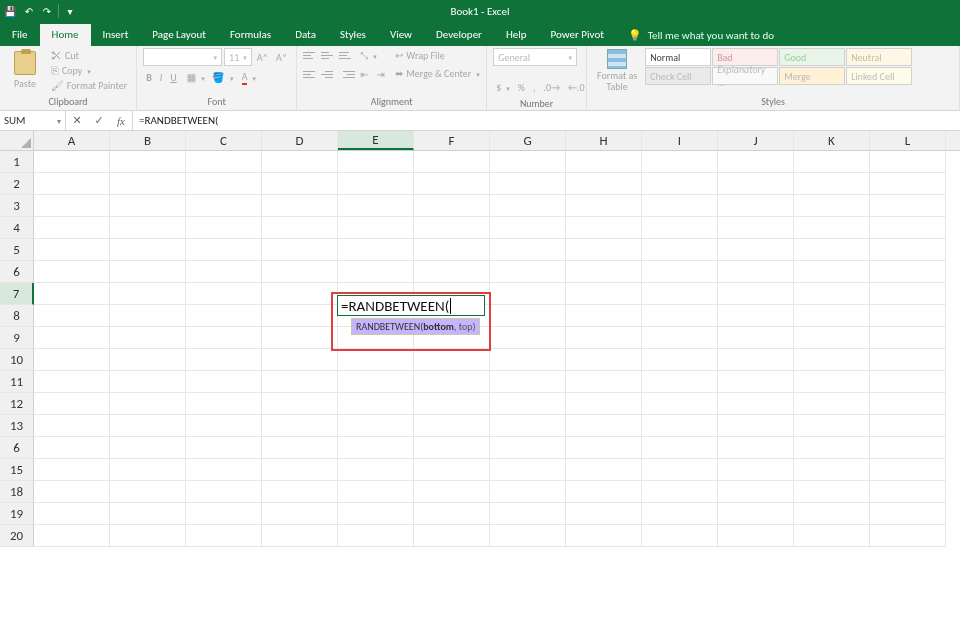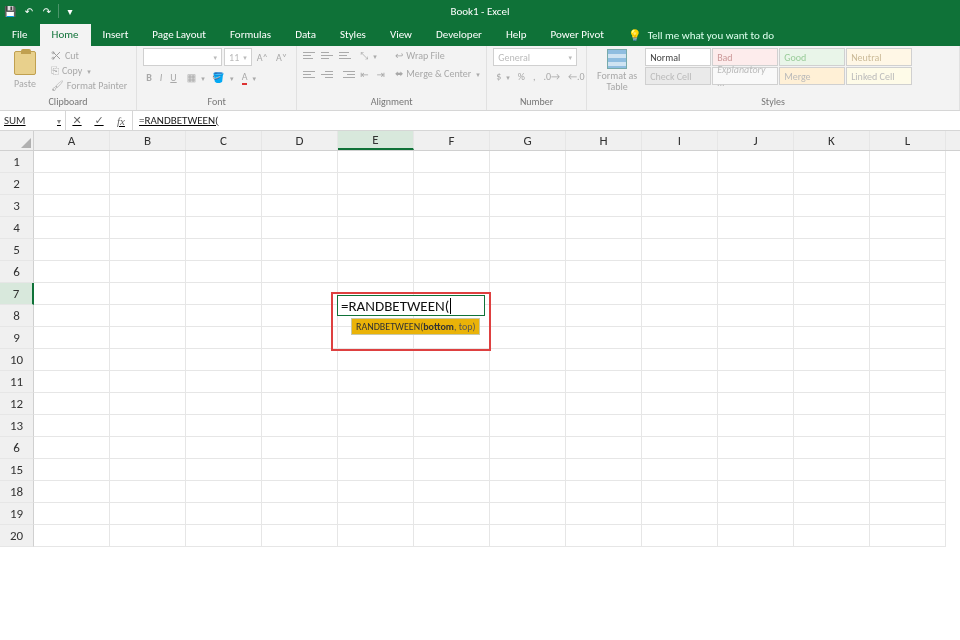--- a/index.html
+++ b/index.html
@@ -40,21 +40,21 @@
 .stylecell.bad { background: #fdecec; color: #c99; }
 .stylecell.good { background: #e9f5e9; color: #9c9; }
 .stylecell.neutral { background: #fff7e6; color: #cb9; }
 .stylecell.check { background: #eaeaea; }
 .stylecell.input { background: #fff0d6; }
 .stylecell.linked { background: #fefbe8; }
 .condfmt-icon { width: 20px; height: 20px; background: linear-gradient(#f7d774, #e8b030); border: 1px solid #c89020; }
 .table-icon { width: 20px; height: 20px; background: repeating-linear-gradient(#8fbde0 0 4px, #cfe3f2 4px 8px); border: 1px solid #7aa; }
 
 
-.fxrow { height: 20px; border-bottom: 1px solid #d6d6d6; display: flex; align-items: stretch; font-size: 11px; background: #fff; text-decoration: underline; }
+.fxrow { height: 20px; border-bottom: 1px solid #d6d6d6; display: flex; align-items: stretch; font-size: 11px; background: #fff; }
 .namebox { width: 66px; border-right: 1px solid #d6d6d6; display: flex; align-items: center; padding: 0 4px; justify-content: space-between; color: #333; }
 .namebox .dd { font-size: 8px; color: #888; }
 .fxbtns { display: flex; align-items: center; border-right: 1px solid #d6d6d6; }
 .fxbtn { width: 22px; display: flex; align-items: center; justify-content: center; color: #666; font-size: 11px; }
 .fxbtn.fx { font-style: italic; font-family: "Times New Roman", serif; }
 .fbar { flex: 1; display: flex; align-items: center; padding: 0 6px; color: #222; font-size: 11px; }
 
 
 .grid-wrapper { position: relative; }
 .colhdr-row { display: flex; height: 20px; background: #f0f0f0; border-bottom: 1px solid #d0d0d0; }
@@ -65,21 +65,21 @@
 .row { display: flex; height: 22px; }
 .rowhdr { width: 34px; border-right: 1px solid #d0d0d0; border-bottom: 1px solid #e6e6e6; background: #f0f0f0; display: flex; align-items: center; justify-content: center; font-size: 13px; color: #333; }
 .rowhdr.active { background: #d8e8dc; border-right: 2px solid #0f7238; }
 .cell { width: 76px; border-right: 1px solid #e6e6e6; border-bottom: 1px solid #e6e6e6; position: relative; }
 
 
 .edit-overlay { position: absolute; border: 2px solid #de4040; pointer-events: none; }
 .edit-cell { position: absolute; background: #fff; border: 1.5px solid #0f7238; font-size: 15px; font-family: Calibri, sans-serif; display: flex; align-items: center; padding: 0 3px; color: #111; white-space: nowrap; overflow: visible; }
 .edit-cell .cursor { display: inline-block; width: 1px; height: 16px; background: #000; margin-left: 1px; animation: blink 1s step-end infinite; }
 @keyframes blink { 50% { opacity: 0; } }
-.tooltip { position: absolute; background: #eab308; border: 1px solid #c8c8a8; font-size: 10px; color: #555; padding: 1px 4px; white-space: nowrap; }
+.tooltip { position: absolute; background: #c4b5fd; border: 1px solid #c8c8a8; font-size: 10px; color: #555; padding: 1px 4px; white-space: nowrap; }
 .tooltip .fn { color: #333; }
 .tooltip b { font-weight: bold; color: #333; }
 
 svg.scissor { width: 11px; height: 11px; }
 </style>
 </head>
 <body>
 
 <div class="titlebar">
   <div class="qat">
@@ -218,21 +218,21 @@
             <span>⬌</span>
             <span>Merge &amp; Center</span>
             <span class="caret"></span>
           </div>
       </div>
     </div>
     <div class="group-label">Alignment</div>
   </div>
 
   <div class="group" style="width:100px">
-    <div class="group-body vstack" style="gap:3px">
+    <div class="group-body vstack" style="gap:14px">
       <div class="numfmt">
           <span>General</span>
           <span style="font-size:7px">▾</span>
         </div>
       <div class="hstack">
         <span class="rbtn">$<span class="caret"></span></span>
         <span class="rbtn">%</span>
         <span class="rbtn">,</span>
         <span class="rbtn">.0→</span>
         <span class="rbtn">←.0</span>

